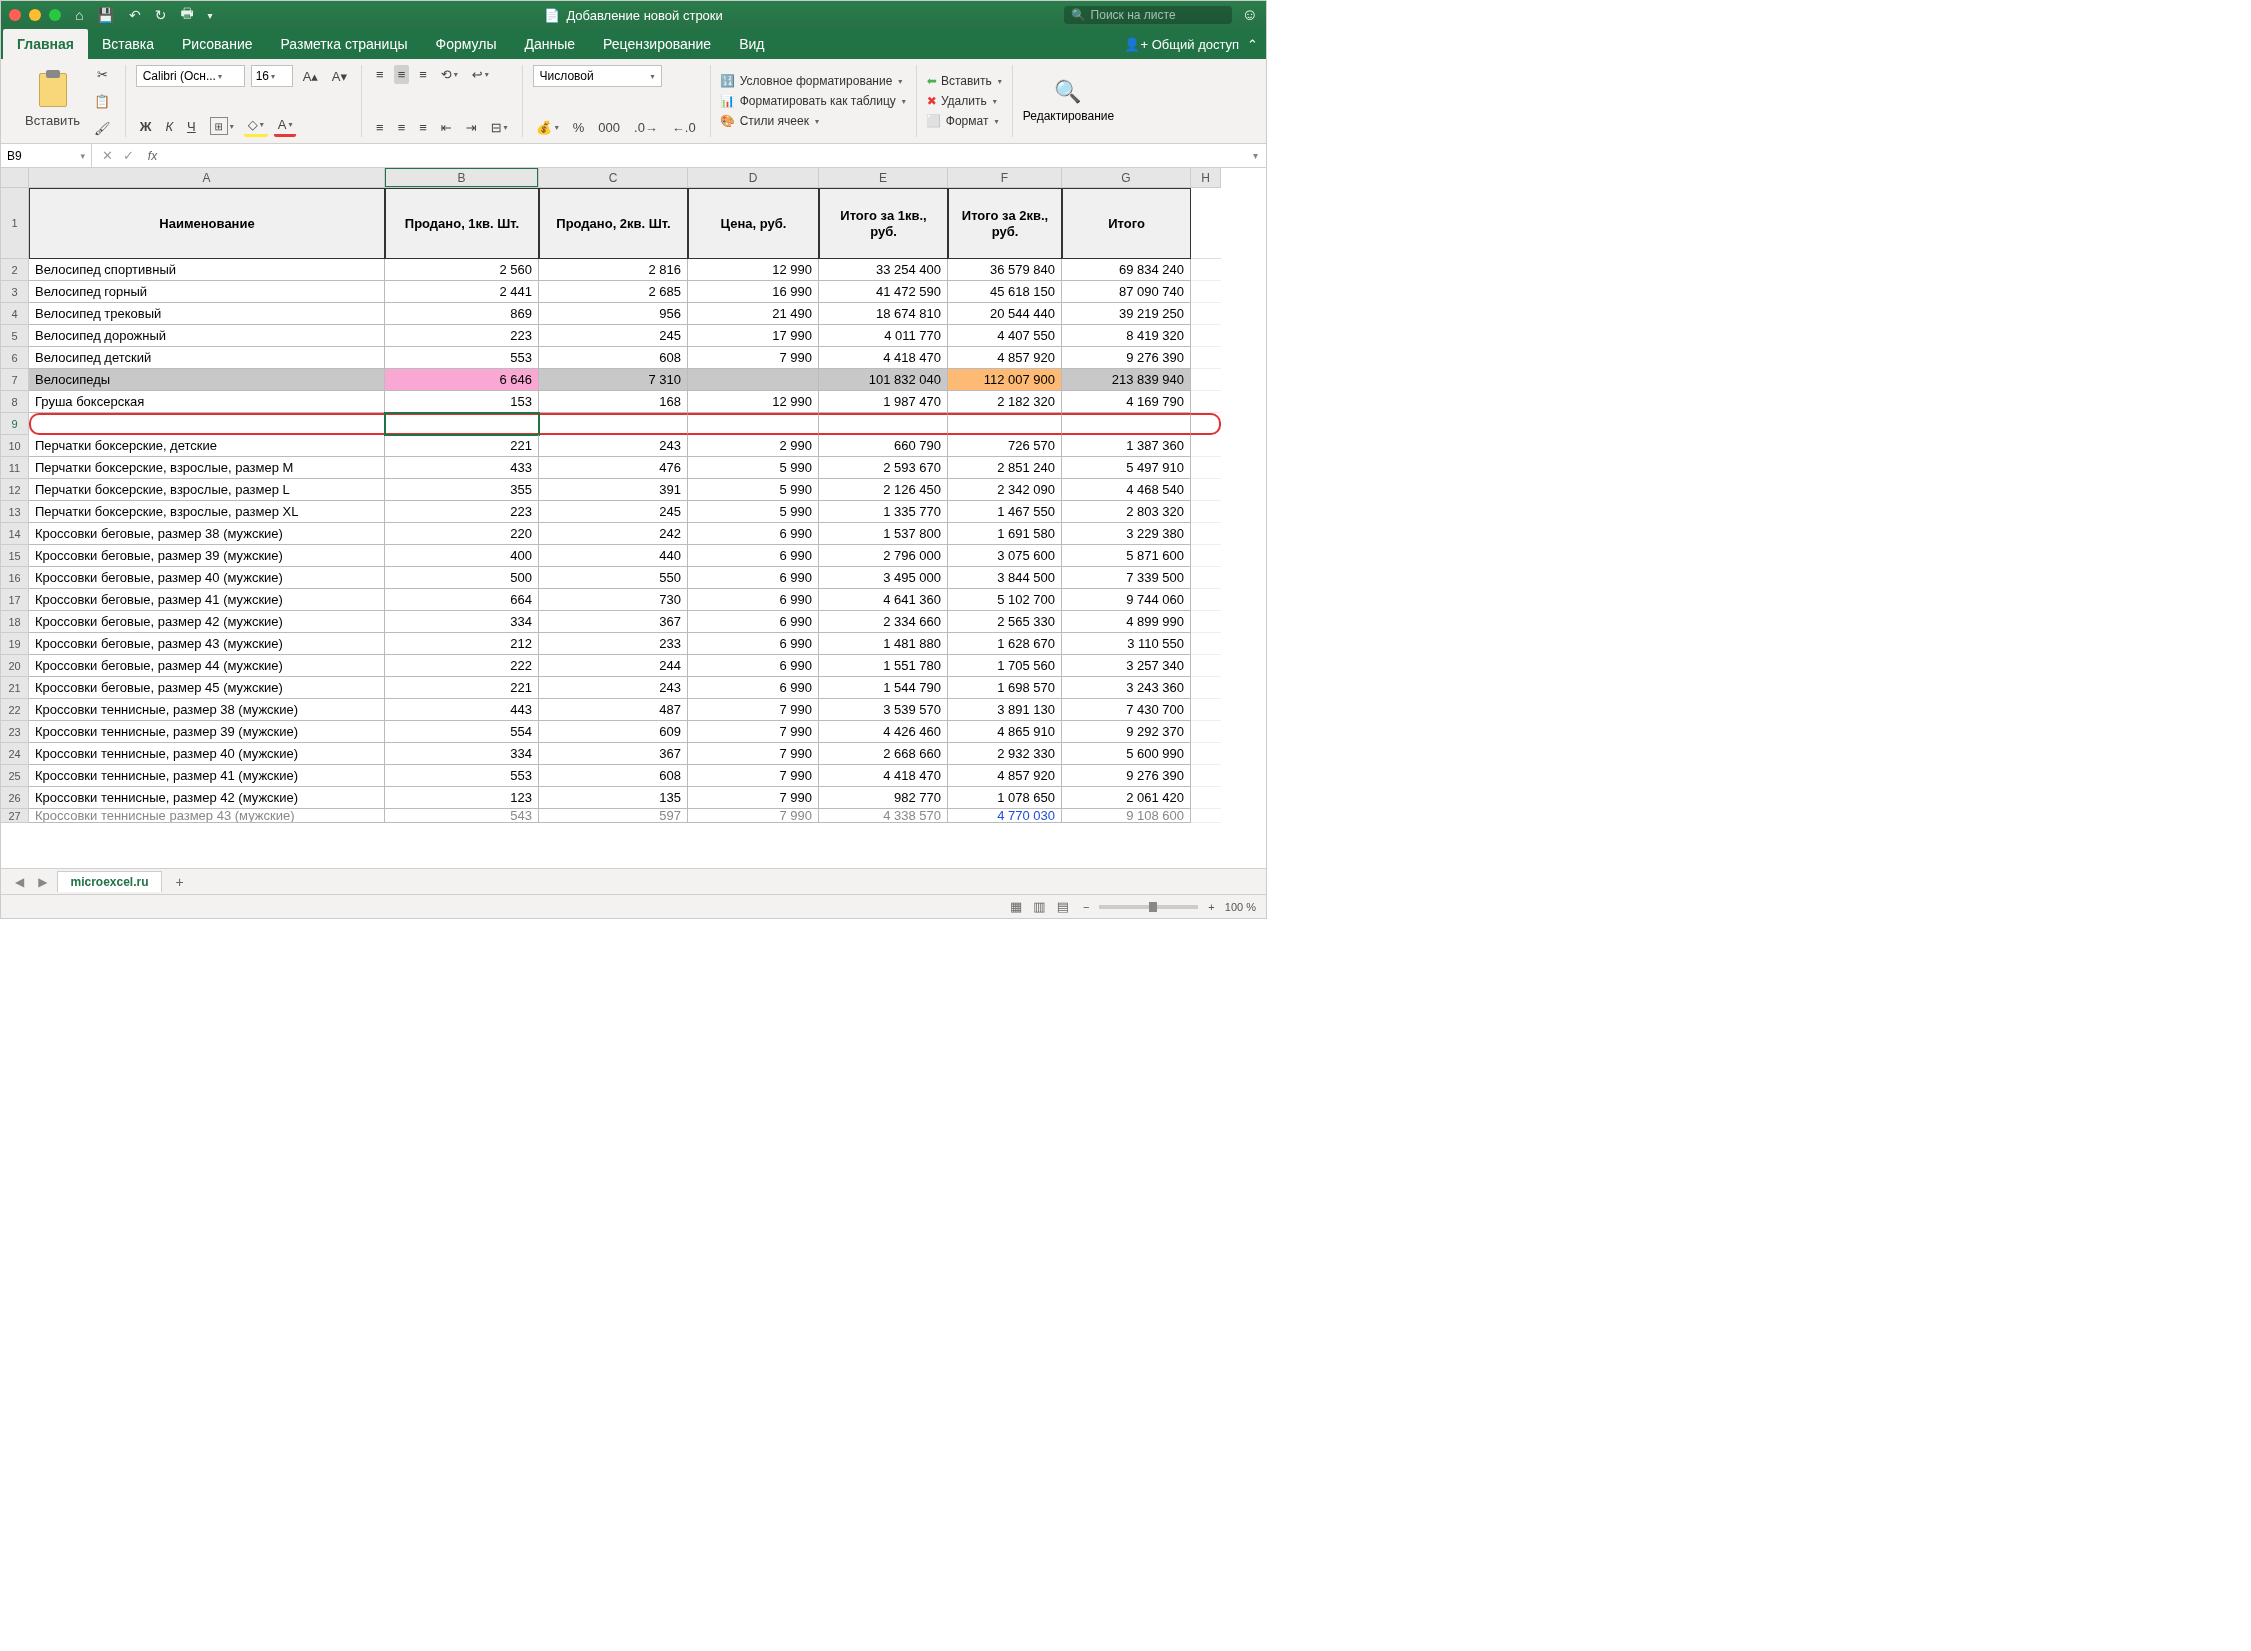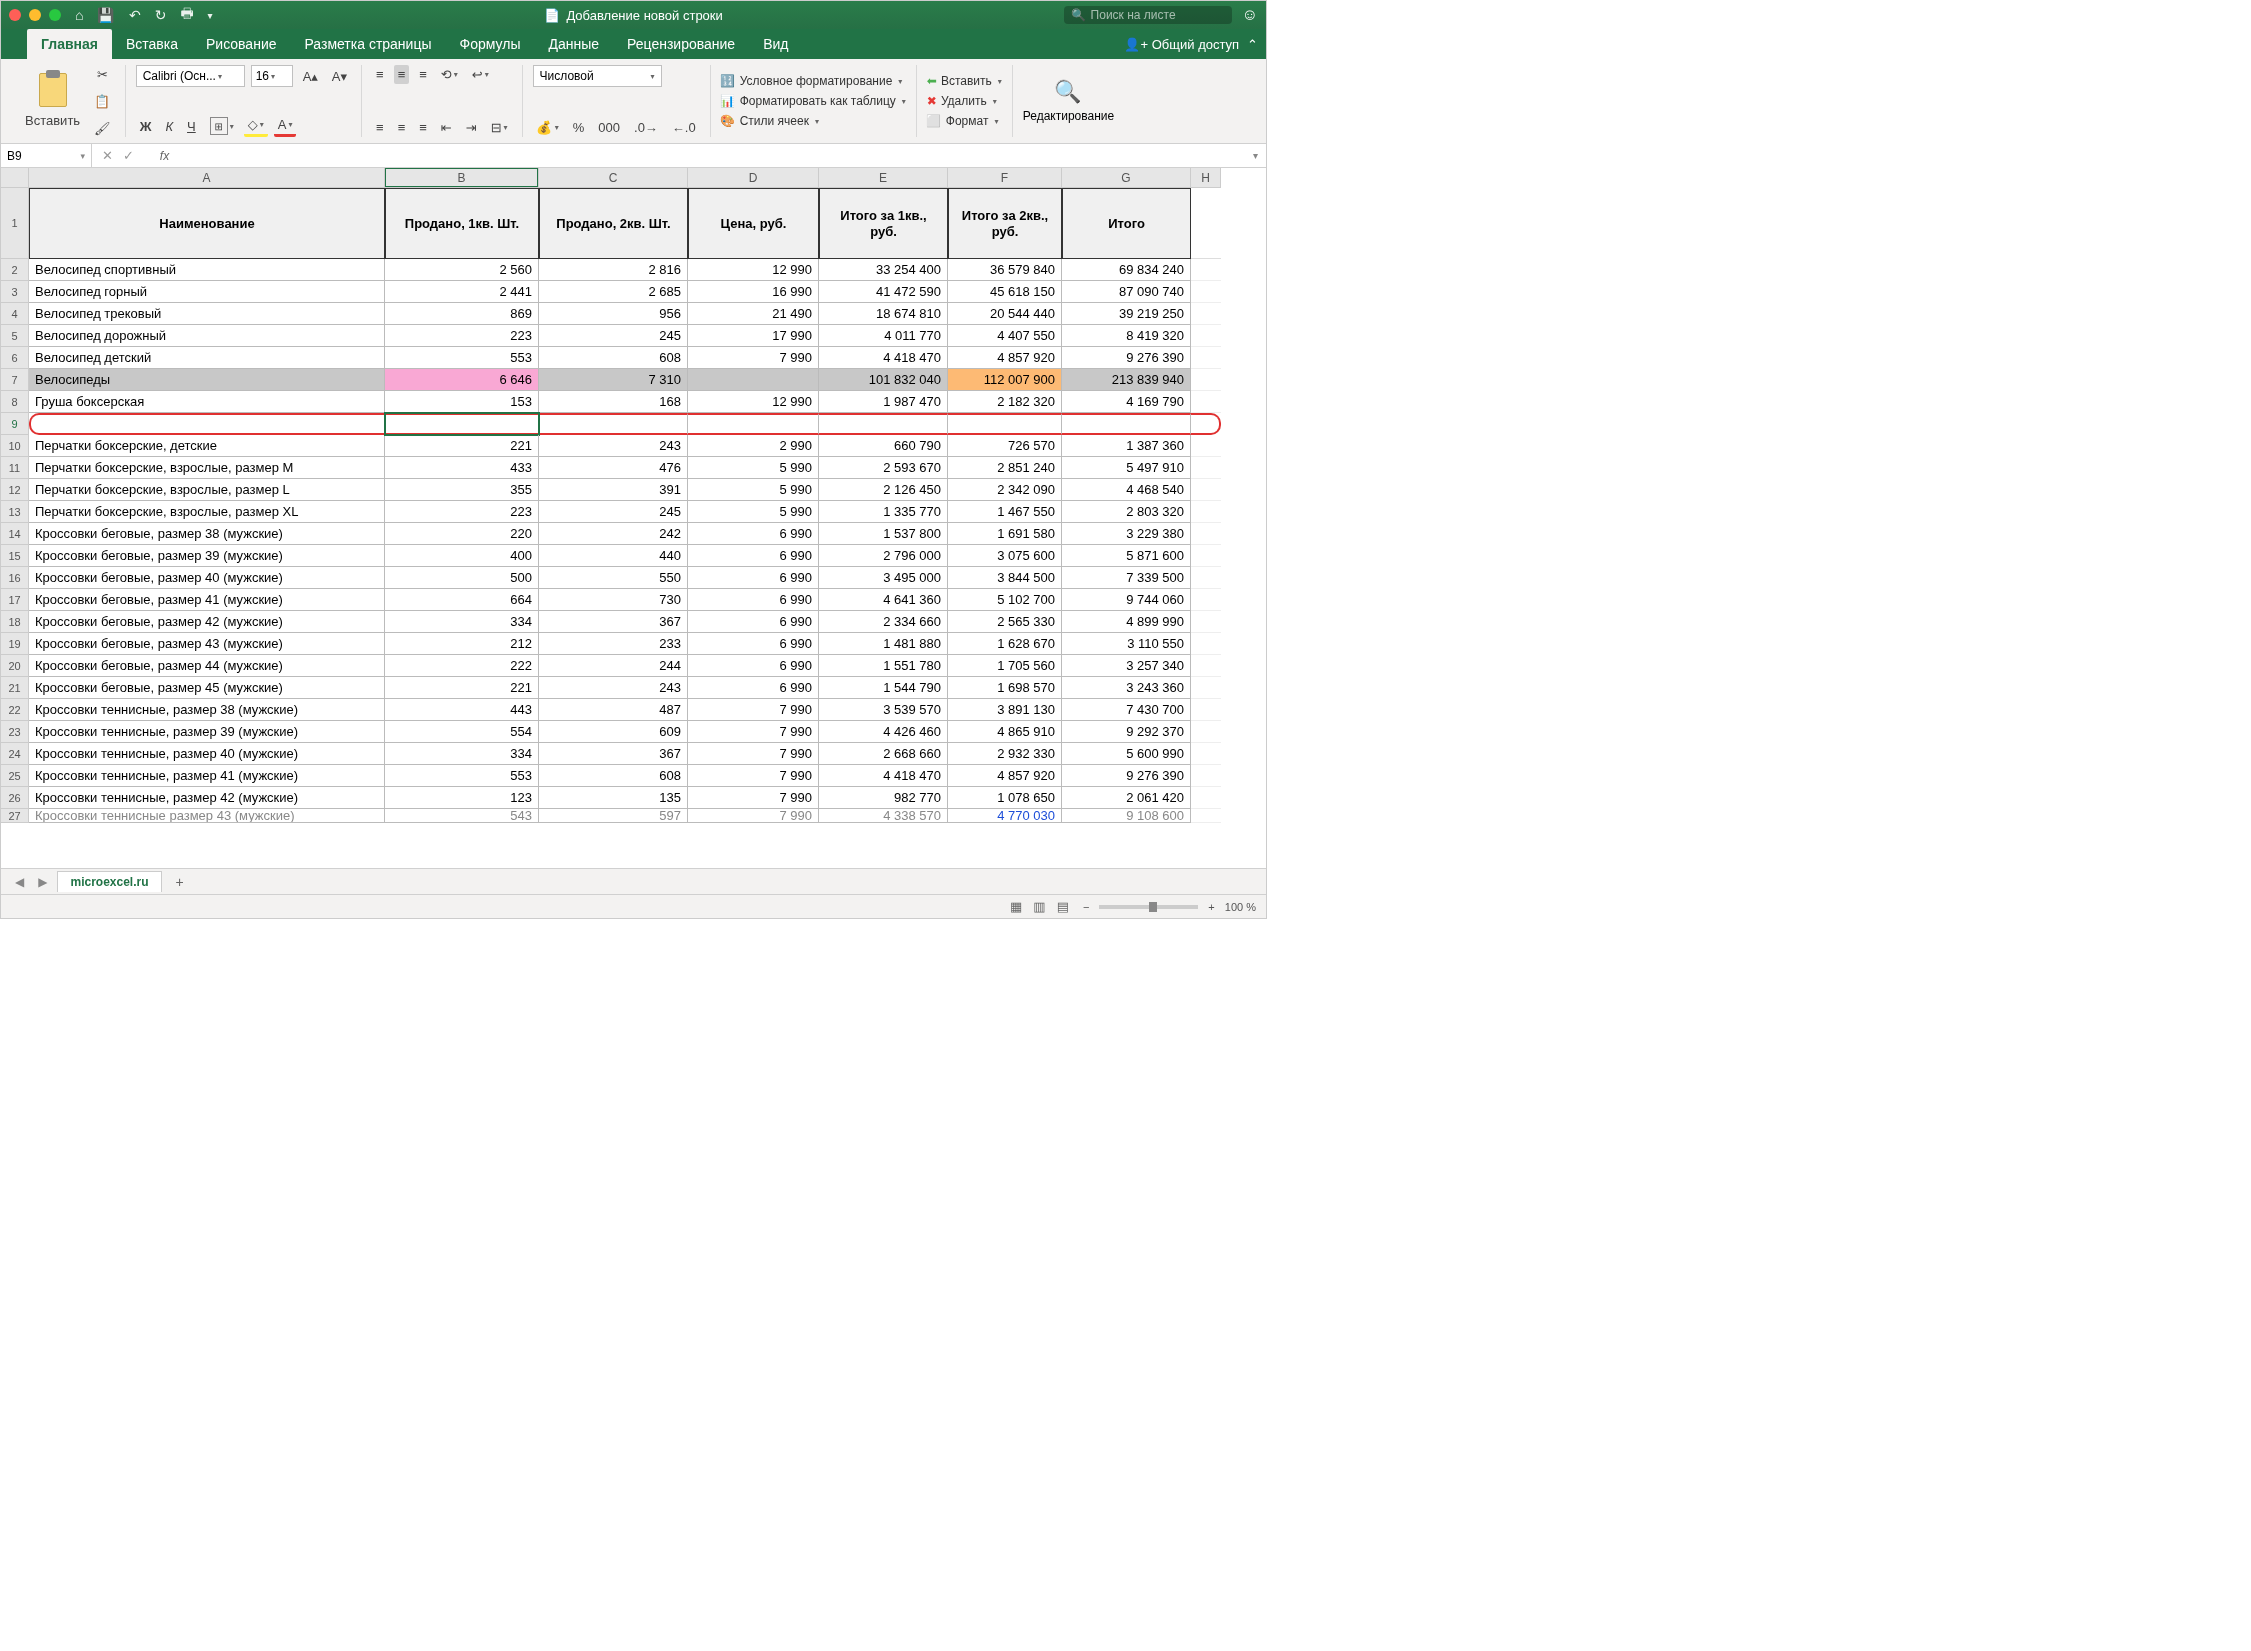--- a/index.html
+++ b/index.html
@@ -13,21 +13,21 @@
 .tr-r { background:#ff5f57; } .tr-y { background:#febc2e; } .tr-g { background:#28c840; }
 .qat { display:flex; align-items:center; gap:14px; margin-left:14px; }
 .qat-ico { color:#fff; font-size:14px; opacity:.9; cursor:pointer; }
 .title-center { position:absolute; left:50%; transform:translateX(-50%); display:flex; align-items:center; gap:6px; color:#fff; font-size:13px; }
 .search-box { margin-left:auto; display:flex; align-items:center; background:rgba(0,0,0,.25); border-radius:4px; padding:2px 8px; width:168px; }
 .search-box input { background:transparent; border:0; outline:0; color:#fff; font-size:12px; width:100%; }
 .search-box input::placeholder { color:rgba(255,255,255,.6); }
 .smiley { margin-left:10px; color:#fff; font-size:16px; }
 
 
-.tabs-row { height:30px; background:#217346; display:flex; align-items:stretch; padding-left:26px; position:relative; }
+.tabs-row { height:30px; background:#217346; display:flex; align-items:stretch; padding-left:2px; position:relative; }
 .tab { padding:0 14px; display:flex; align-items:center; color:#fff; font-size:14px; cursor:pointer; }
 .tab.active { background:#f3f2f1; color:#217346; font-weight:600; border-radius:2px 2px 0 0; }
 .tab-right { position:absolute; right:8px; top:0; height:100%; display:flex; align-items:center; gap:8px; color:#fff; font-size:13px; }
 
 
 .ribbon { height:85px; background:#f3f2f1; border-bottom:1px solid #d0d0d0; display:flex; padding:6px 10px; gap:0; }
 .grp { display:flex; flex-direction:column; justify-content:space-between; padding:0 10px; border-right:1px solid #d8d8d8; }
 .grp:last-child { border-right:0; }
 .grp-row { display:flex; align-items:center; gap:6px; }
 .rbtn { display:flex; align-items:center; justify-content:center; cursor:pointer; padding:2px 4px; border-radius:2px; font-size:13px; color:#444; }
@@ -39,21 +39,21 @@
 .ico-sq { width:18px; height:18px; border:1px solid #888; display:inline-flex; align-items:center; justify-content:center; font-size:10px; }
 .fmt-sel { border:1px solid #c0c0c0; background:#fff; padding:2px 6px; font-size:12px; width:129px; height:22px; display:flex; align-items:center; }
 .txt-link { font-size:12px; color:#333; display:flex; align-items:center; gap:4px; cursor:pointer; white-space:nowrap; }
 .carets { font-size:8px; color:#666; margin-left:2px; }
 
 
 .fxbar { height:24px; border-bottom:1px solid #d0d0d0; display:flex; align-items:center; background:#fff; }
 .namebox { width:91px; border-right:1px solid #d0d0d0; padding:0 6px; font-size:12px; display:flex; align-items:center; height:100%; }
 .namebox span.dd { margin-left:auto; font-size:9px; color:#888; }
 .fx-btns { display:flex; align-items:center; gap:10px; padding:0 10px; color:#999; font-size:13px; }
-.fx-lbl { font-style:italic; color:#666; font-size:12px; margin-left:16px; }
+.fx-lbl { font-style:italic; color:#666; font-size:12px; margin-left:4px; }
 .fx-input { flex:1; }
 .fx-expand { padding:0 8px; color:#888; font-size:10px; }
 
 
 .sheet-wrap { flex:1; overflow:hidden; display:flex; flex-direction:column; }
 .sheet { display:grid; grid-template-columns:28px 356px 154px 149px 131px 129px 114px 129px 30px; font-size:13px; }
 .hd { background:#e6e6e6; border-right:1px solid #ccc; border-bottom:1px solid #ccc; text-align:center; font-size:12px; color:#555; height:20px; line-height:20px; }
 .corner { background:#e6e6e6; border-right:1px solid #ccc; border-bottom:1px solid #ccc; }
 .rh { background:#e6e6e6; border-right:1px solid #ccc; border-bottom:1px solid #ccc; text-align:center; font-size:11px; color:#555; display:flex; align-items:center; justify-content:center; }
 .rh.sel { color:#217346; }

